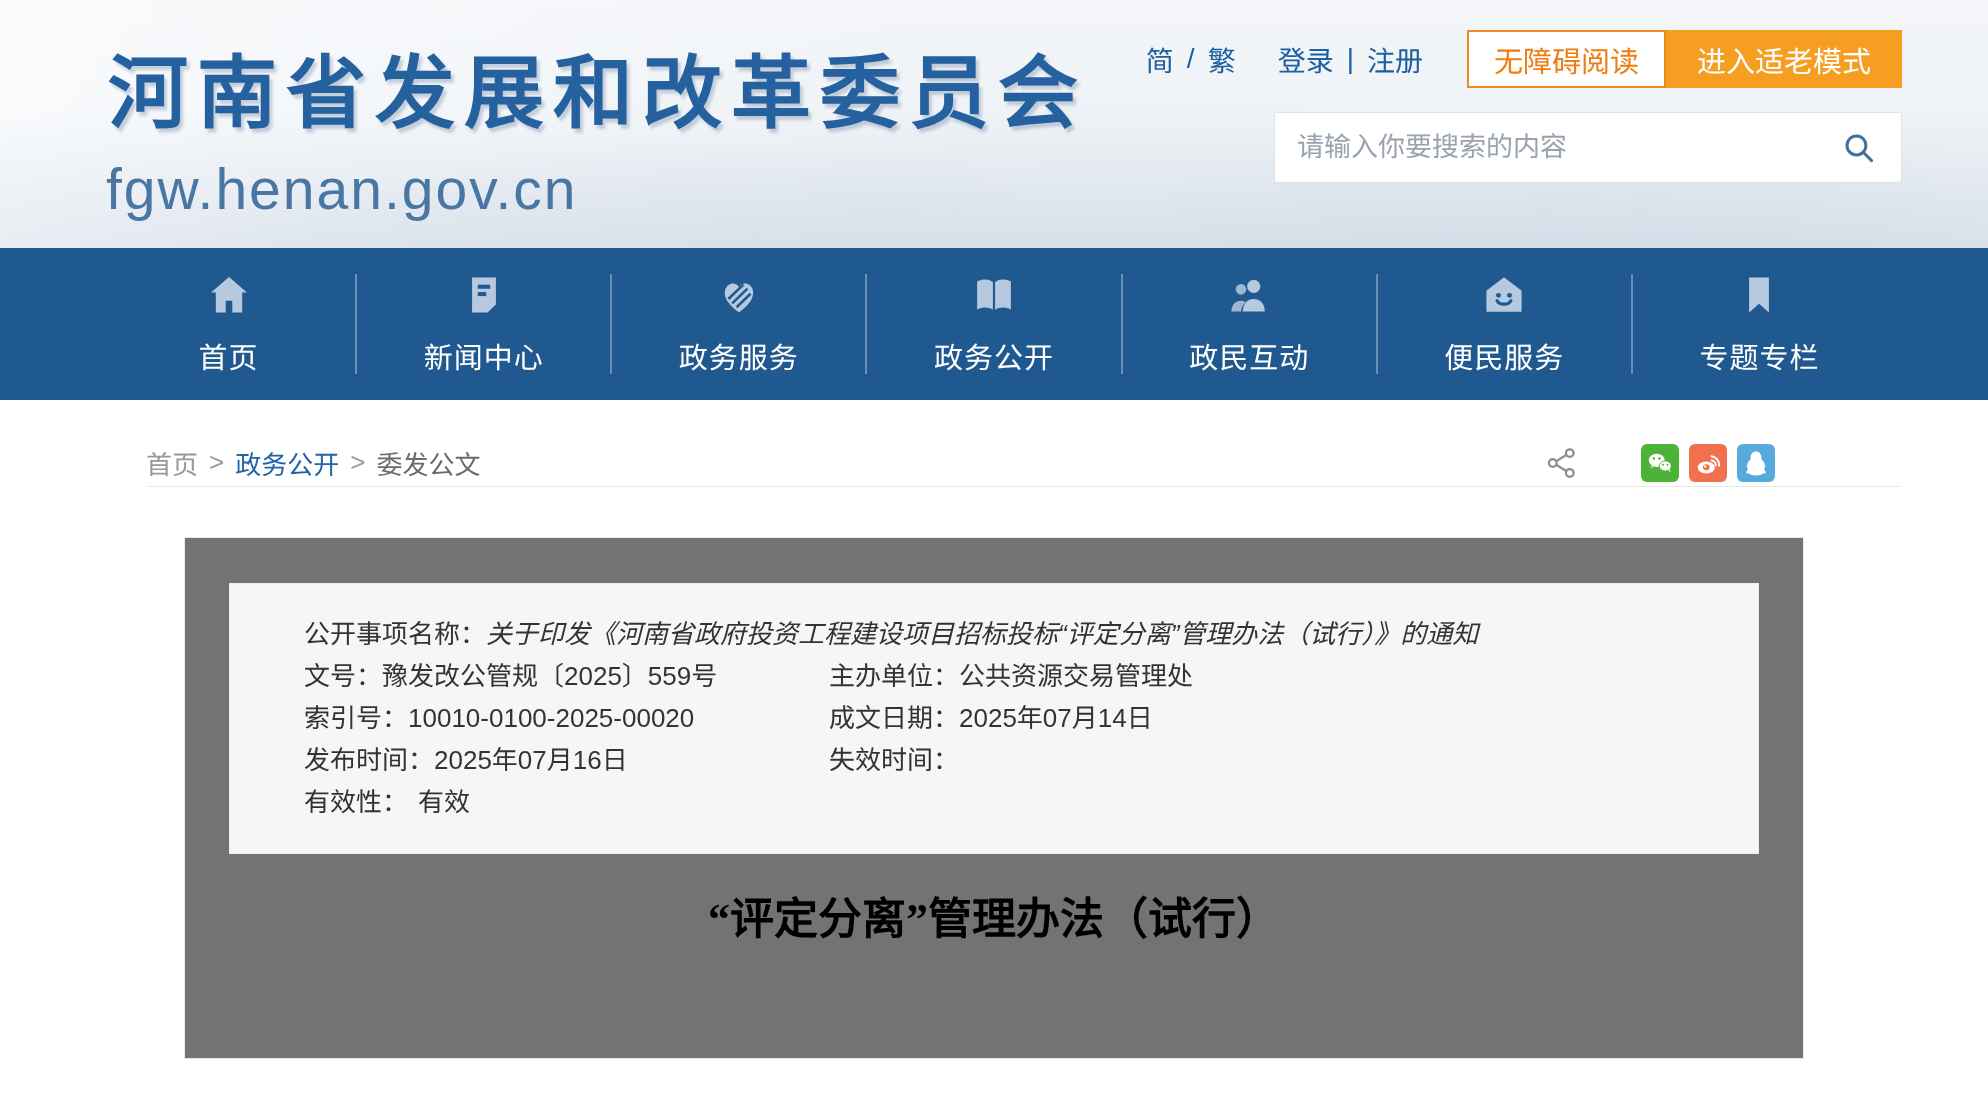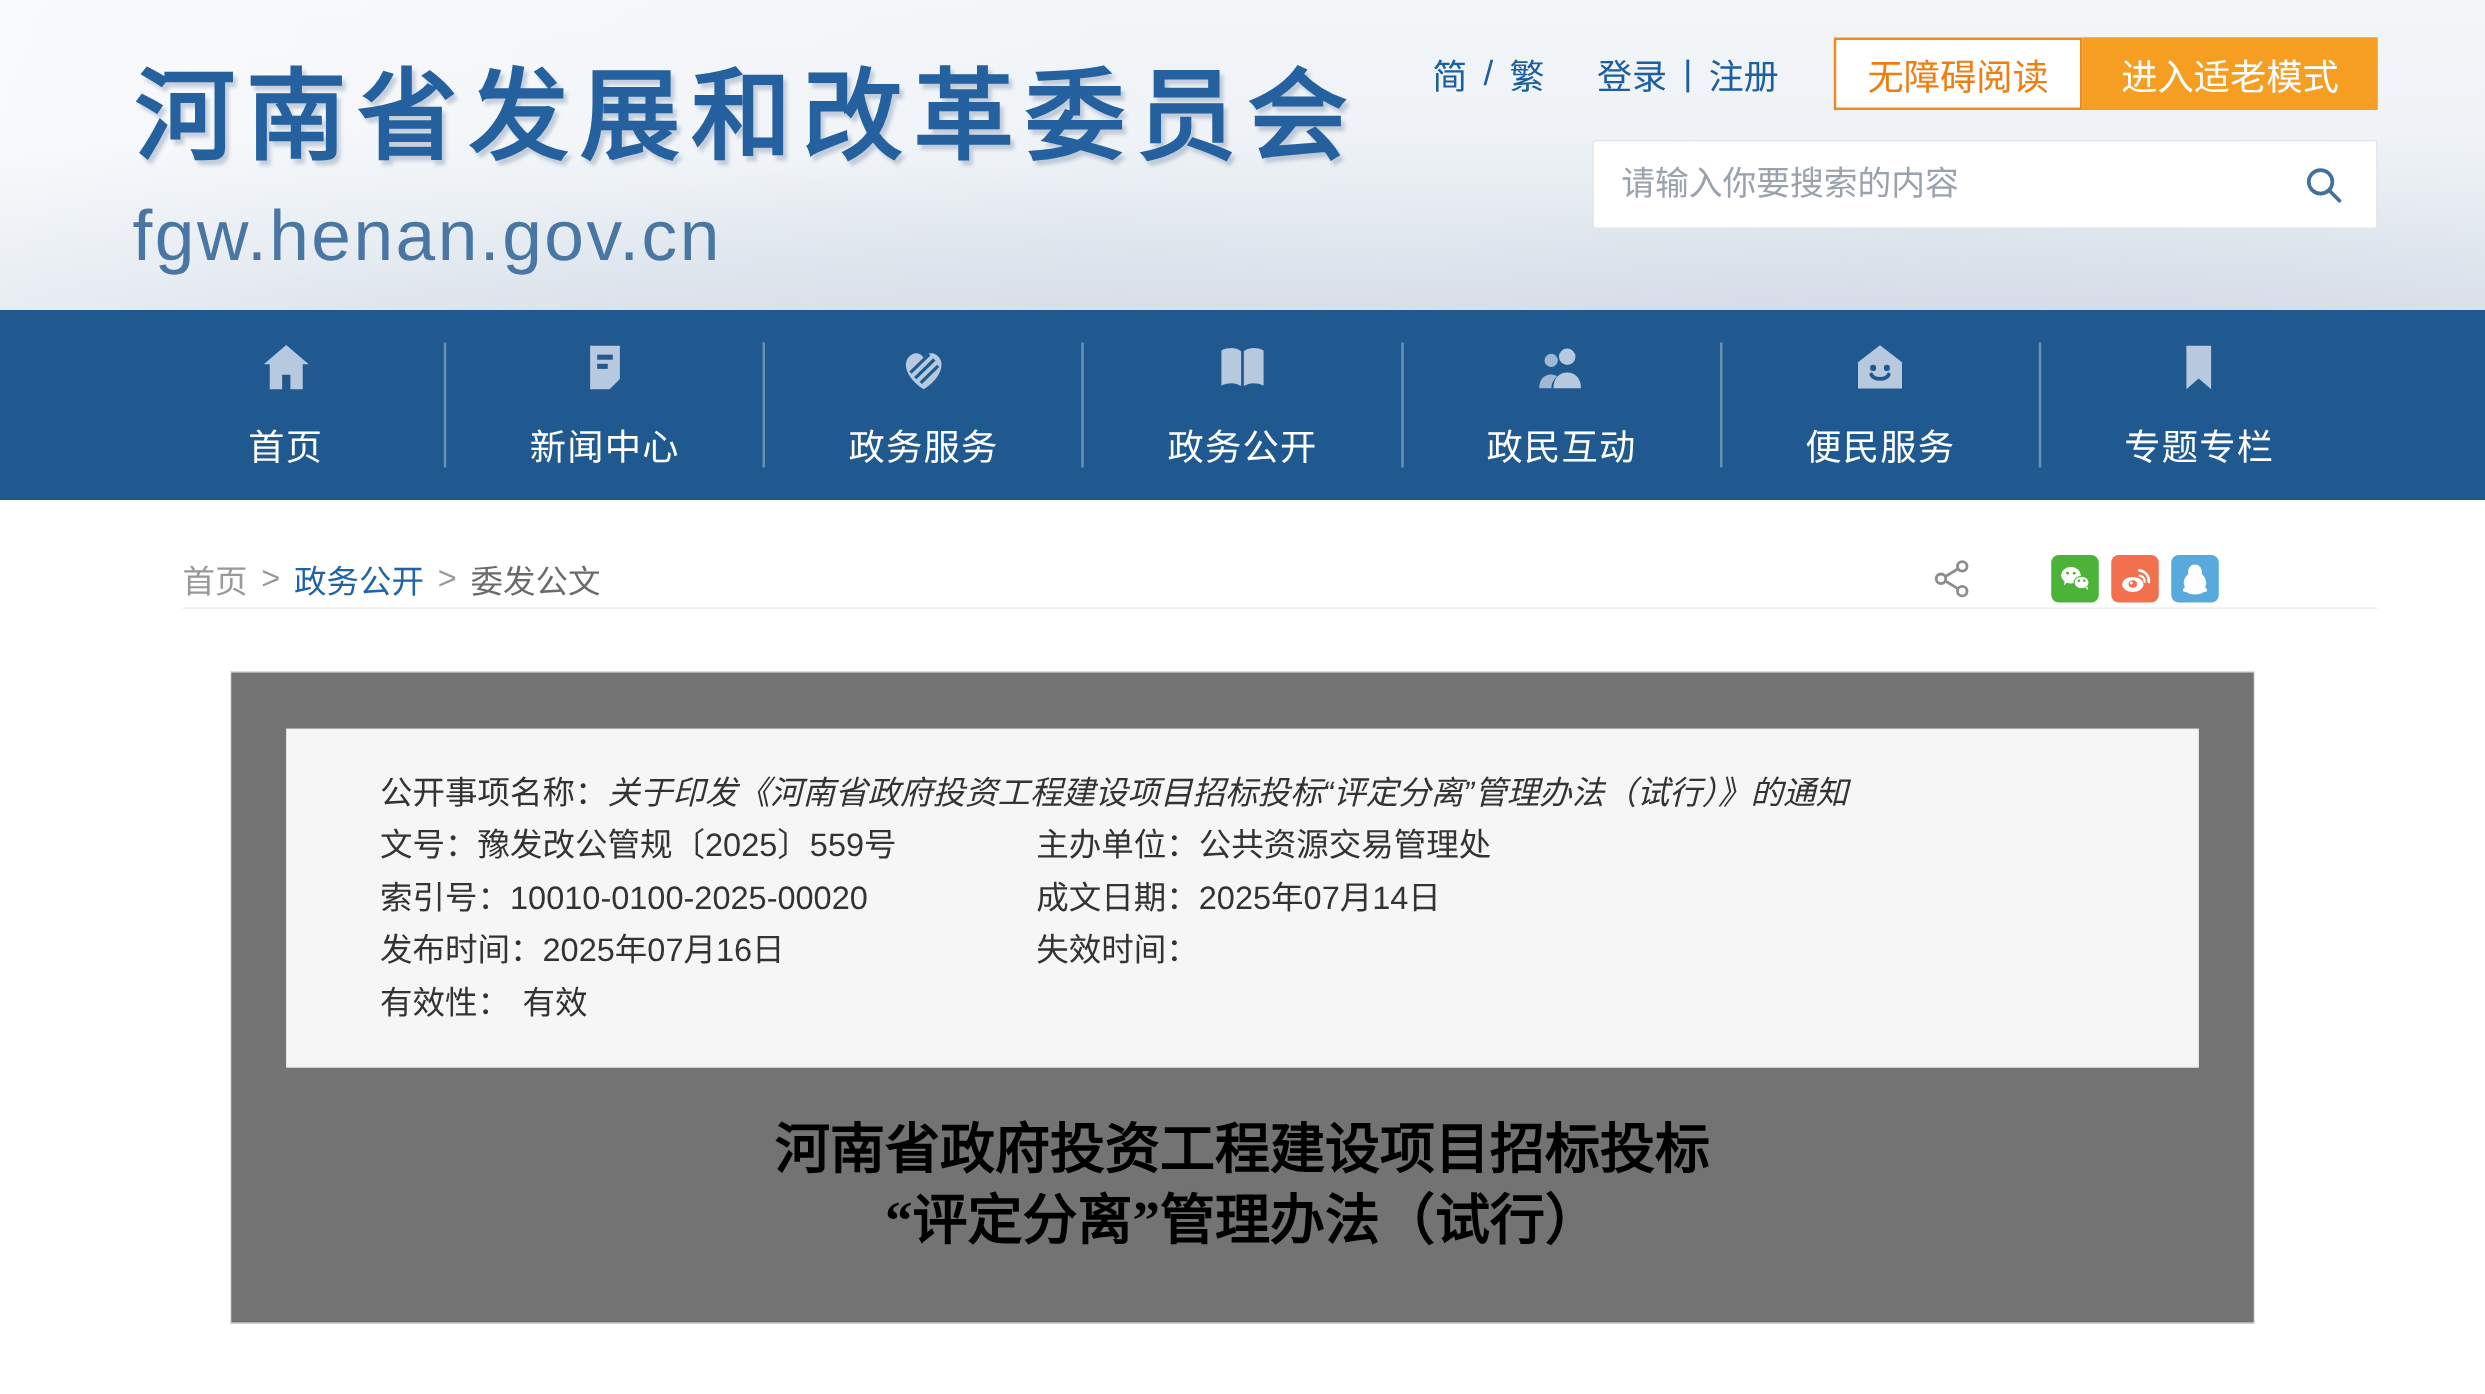--- a/index.html
+++ b/index.html
@@ -330,18 +330,17 @@
       </div>
       <div class="meta-row">
         <div class="meta-cell full">
           <span class="meta-label">有效性：</span>
           <span class="meta-value" style="margin-left:10px">有效</span>
         </div>
       </div>
     </div>
 
     <h1 class="doc-title">
-      <div>河南省政府投资工程建设项目招标投标</div>
       <div>“评定分离”管理办法（试行）</div>
     </h1>
 
   </main>
 </div>
 
 </body></html>

